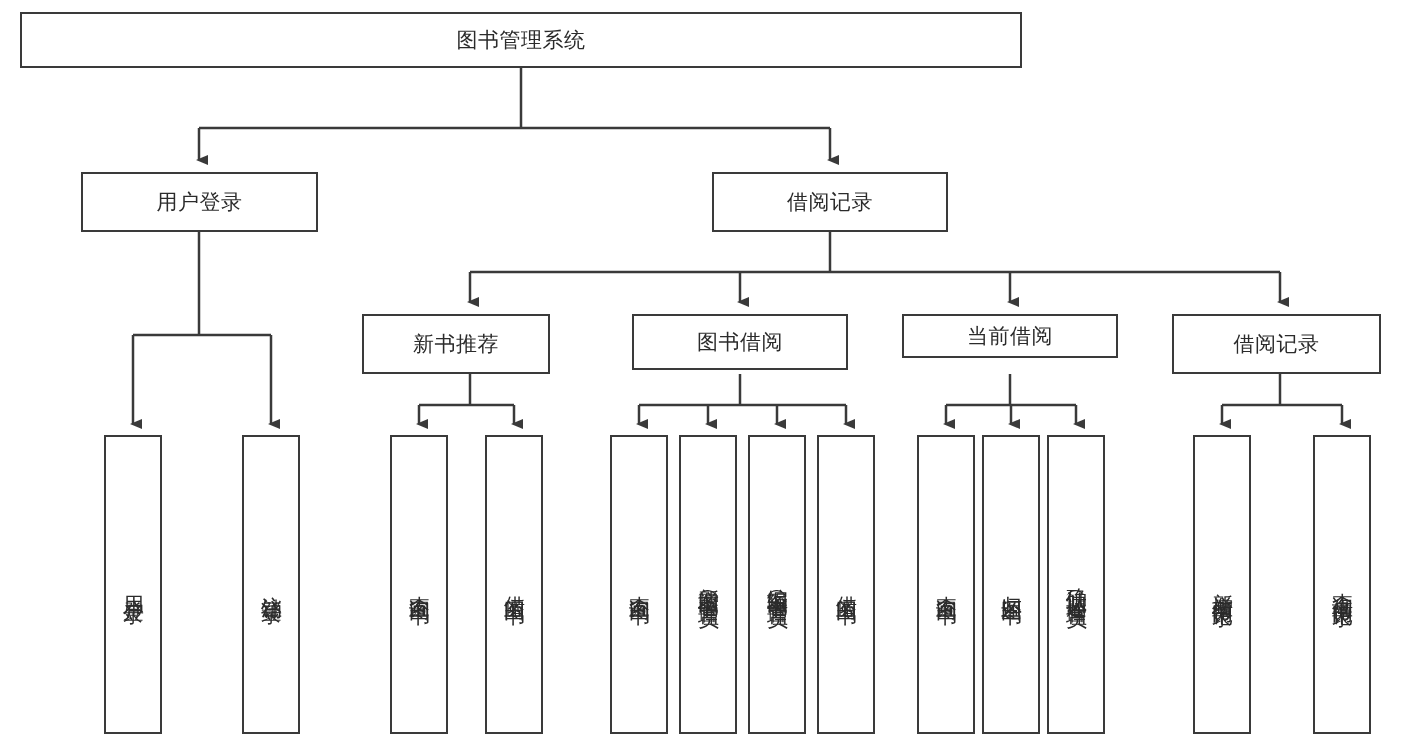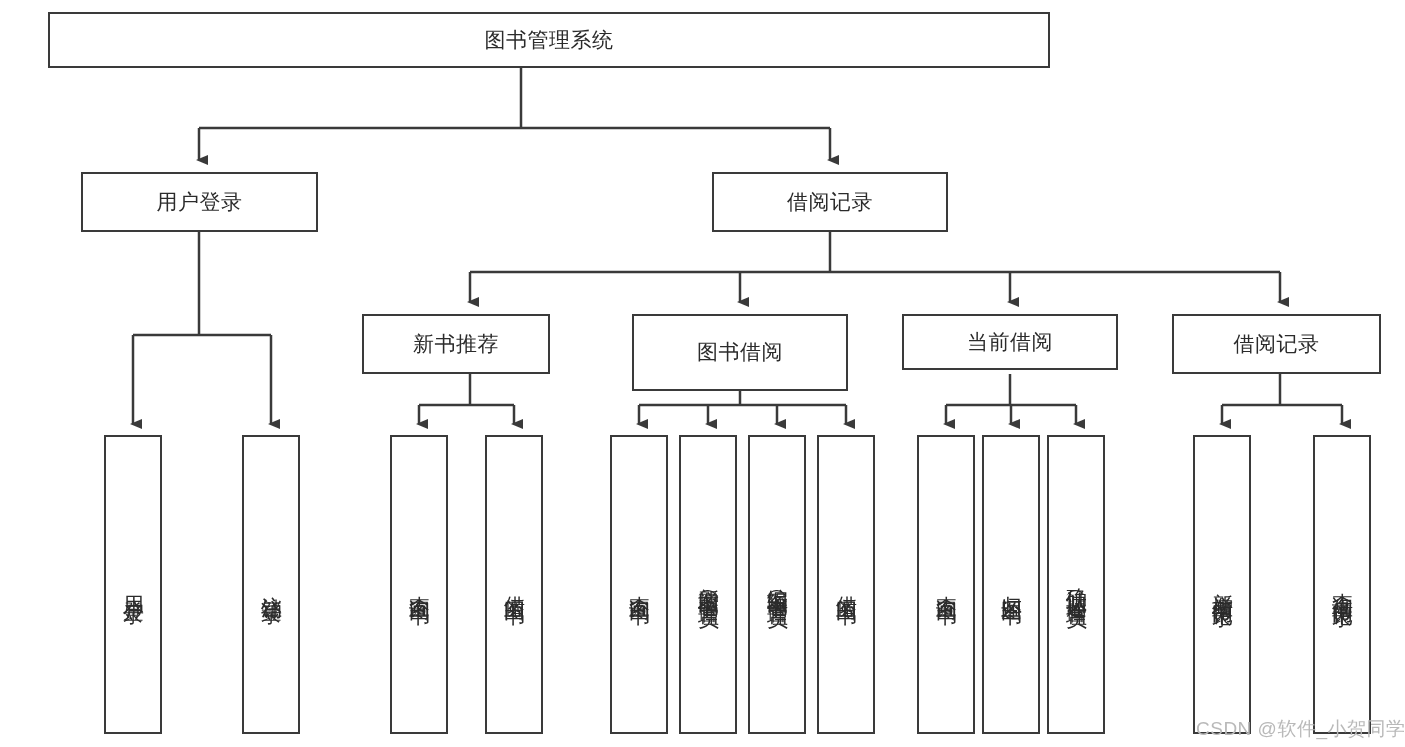--- a/index.html
+++ b/index.html
@@ -108,38 +108,38 @@
       <path d="M1011,405 L1011,424" marker-end="url(#arrow)"></path>
       <path d="M1076,405 L1076,424" marker-end="url(#arrow)"></path>
 
       <path d="M1280,374 L1280,405"></path>
       <path d="M1222,405 L1342,405"></path>
       <path d="M1222,405 L1222,424" marker-end="url(#arrow)"></path>
       <path d="M1342,405 L1342,424" marker-end="url(#arrow)"></path>
     </g>
   </svg>
 
-  <div class="node horiz" style="left:20px; top:12px; width:1002px; height:56px;margin-left:28px;">
+  <div class="node horiz" style="left:20px; top:12px; width:1002px; height:56px;">
     <span>图书管理系统</span>
   </div>
 
   <div class="node horiz" style="left:81px; top:172px; width:237px; height:60px;">
     <span>用户登录</span>
   </div>
   <div class="node horiz" style="left:712px; top:172px; width:236px; height:60px;">
     <span>借阅记录</span>
   </div>
 
   <div class="node horiz" style="left:362px; top:314px; width:188px; height:60px;">
     <span>新书推荐</span>
   </div>
-  <div class="node horiz" style="left:632px; top:314px; width:216px; height:77px;">
+  <div class="node horiz" style="left:632px; top:314px; width:216px; height:56px;">
     <span>图书借阅</span>
   </div>
-  <div class="node horiz" style="left:902px; top:314px; width:216px; height:56px;">
+  <div class="node horiz" style="left:902px; top:314px; width:216px; height:44px;">
     <span>当前借阅</span>
   </div>
   <div class="node horiz" style="left:1172px; top:314px; width:209px; height:60px;">
     <span>借阅记录</span>
   </div>
 
   <div class="node leaf" style="left:104px; top:435px; width:58px; height:299px;">
     <span class="vtext">用户登录</span>
   </div>
   <div class="node leaf" style="left:242px; top:435px; width:58px; height:299px;">
@@ -176,15 +176,14 @@
     <span class="vtext">确认归还（管理员）</span>
   </div>
 
   <div class="node leaf" style="left:1193px; top:435px; width:58px; height:299px;">
     <span class="vtext">新增借阅记录</span>
   </div>
   <div class="node leaf" style="left:1313px; top:435px; width:58px; height:299px;">
     <span class="vtext">查询借阅记录</span>
   </div>
 
-  <div class="watermark" style="left:1196px; top:716px;">CSDN @软件_小贺同学</div>
 
 </div>
 
 </body></html>

